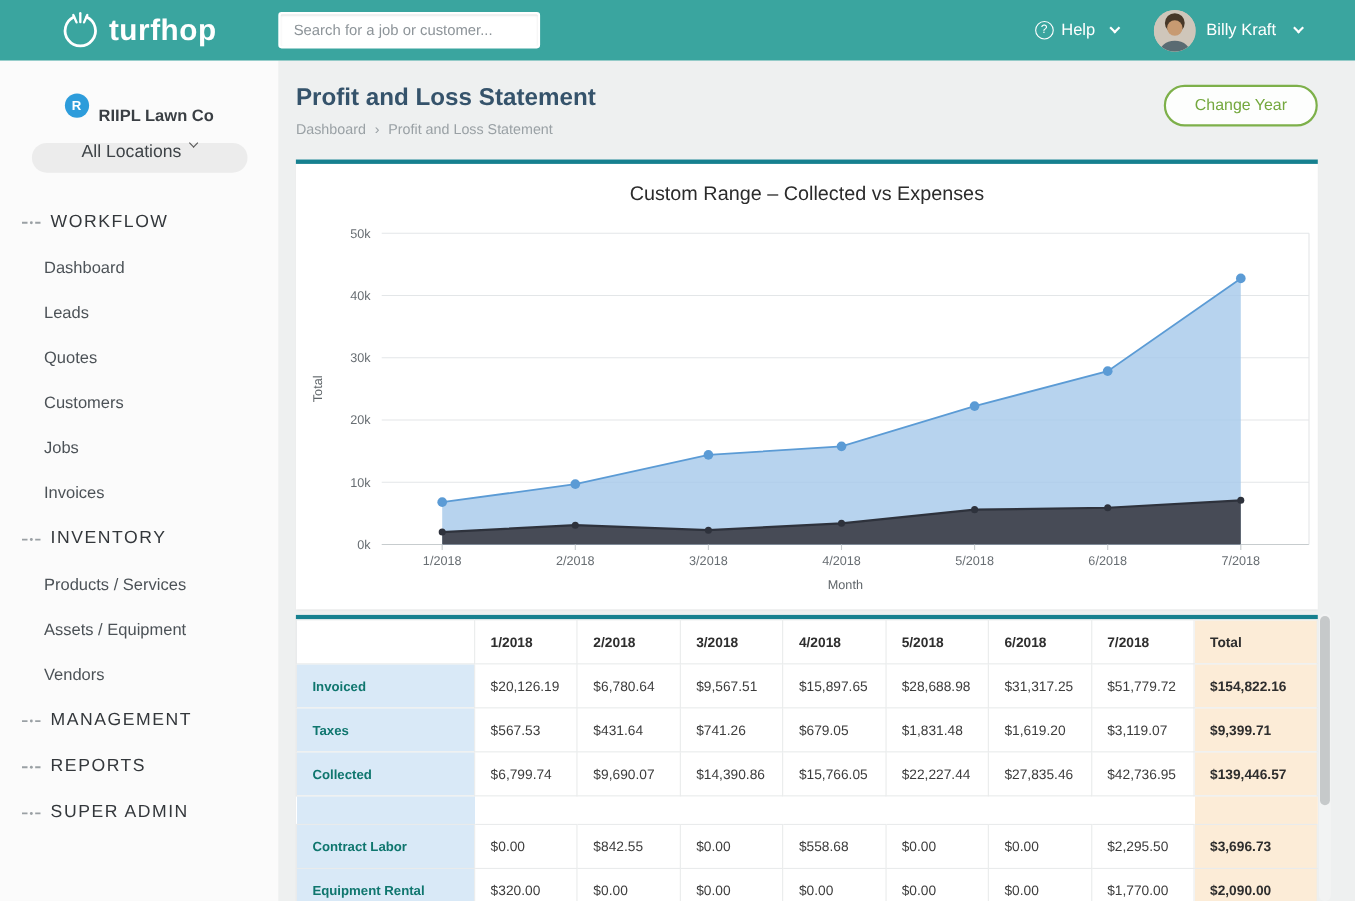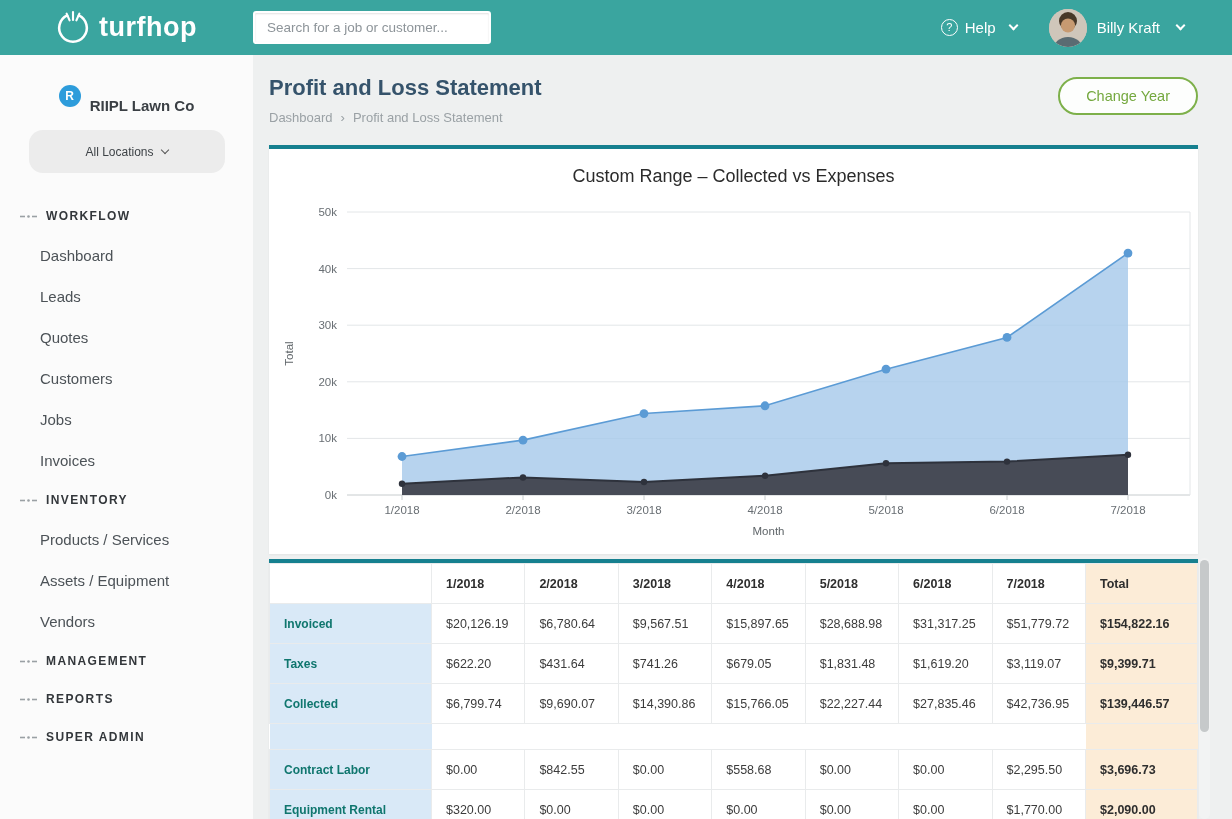--- a/index.html
+++ b/index.html
@@ -23,28 +23,28 @@
           transform:rotate(45deg); display:inline-block; margin-top:-4px; margin-left:7px; }
   .user { display:flex; align-items:center; gap:10px; margin-left:32px; color:#fff; font-size:15px; cursor:pointer; }
   .avatar { width:38px; height:38px; border-radius:50%; overflow:hidden; background:#cfc6ba; flex:0 0 auto; }
 
   
   .sidebar { position:absolute; top:55px; left:0; bottom:0; width:253px; background:#fbfbfb; }
   .company { display:flex; align-items:center; justify-content:center; gap:9px; padding-top:22px; }
   .badge { width:22px; height:22px; border-radius:50%; background:#2d9cdb; color:#fff; font-size:12px;
            font-weight:700; display:flex; align-items:center; justify-content:center; }
   .company-name { font-size:15px; color:#3a3f44; font-weight:700;margin-top:20px; }
-  .locations { display:flex; align-items:center; justify-content:center; gap:8px; width:196px; height:43px;
-               margin:16px auto 0; background:#ececec; border:none; border-radius:14px; font-size:12px;
+  .locations { display:flex; align-items:flex-start; justify-content:center; gap:8px; width:196px; height:27px;
+               margin:16px auto 0; background:#ececec; border:none; border-radius:14px; font-size:16px;
                color:#3e4347; font-family:inherit; cursor:pointer; }
   .chev-dark { width:6px; height:6px; border-right:1.5px solid #555; border-bottom:1.5px solid #555;
                transform:rotate(45deg); margin-top:-3px; }
   #nav { margin-top:24px; }
   .nav-section { display:flex; align-items:center; gap:9px; padding:12px 0 12px 20px; }
-  .nav-section span { font-size:12px; font-weight:700; letter-spacing:1.4px; color:#33373b; }
+  .nav-section span { font-size:16px; font-weight:400; letter-spacing:1.4px; color:#33373b; }
   .dash-icon line { stroke:#9aa0a4; stroke-width:1.6; }
   .dash-icon circle { fill:#9aa0a4; }
   .nav-item { padding:12px 0 12px 40px; font-size:15px; color:#4c5257; cursor:pointer; }
 
   
   .main { position:absolute; top:55px; left:253px; right:0; bottom:0; padding:20px 34px 0 16px; overflow:hidden; }
   .page-head { display:flex; justify-content:space-between; align-items:flex-start; }
   h1 { font-size:22px; font-weight:700; color:#35536b; }
   .breadcrumb { margin-top:9px; font-size:13px; color:#9aa1a5; display:flex; gap:8px; align-items:center; }
   .change-year { margin-top:2px; height:38px; padding:0 26px; border-radius:19px; background:#fdfefd;
@@ -273,21 +273,21 @@
             <td>$6,780.64</td>
             <td>$9,567.51</td>
             <td>$15,897.65</td>
             <td>$28,688.98</td>
             <td>$31,317.25</td>
             <td>$51,779.72</td>
             <td class="total">$154,822.16</td>
           </tr>
           <tr>
             <th class="rowlabel">Taxes</th>
-            <td>$622.20</td>
+            <td>$567.53</td>
             <td>$431.64</td>
             <td>$741.26</td>
             <td>$679.05</td>
             <td>$1,831.48</td>
             <td>$1,619.20</td>
             <td>$3,119.07</td>
             <td class="total">$9,399.71</td>
           </tr>
           <tr>
             <th class="rowlabel">Collected</th>

